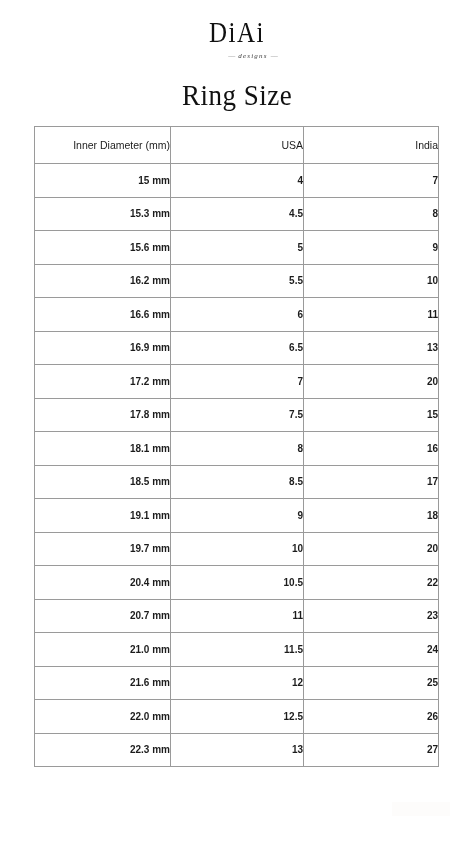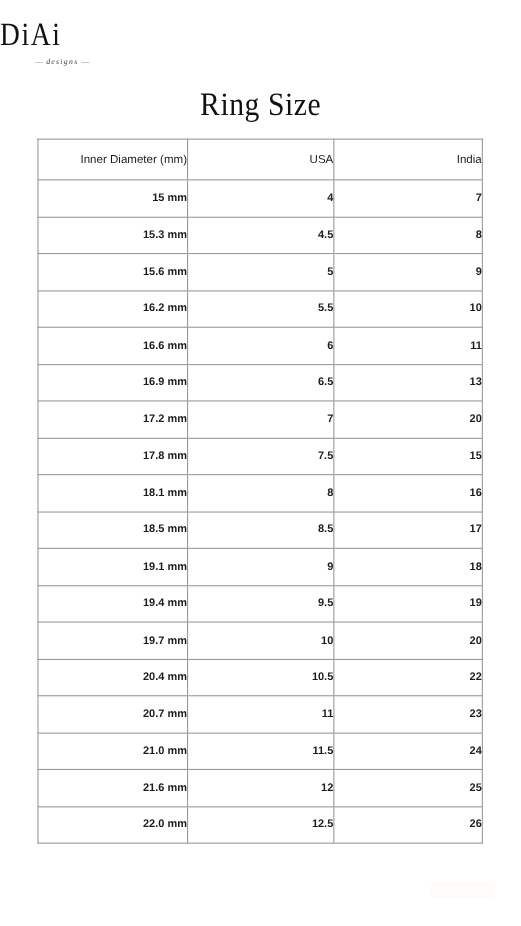--- a/index.html
+++ b/index.html
@@ -13,20 +13,21 @@
     font-family: "Liberation Sans", sans-serif;
     color: #1a1a1a;
     overflow: hidden;
     position: relative;
   }
 
   
   .brand {
     width: 100%;
     padding-top: 22px;
+    text-align: center;
     line-height: 1;
   }
   .brand-mark {
     font-family: "Liberation Serif", serif;
     font-size: 25px;
     letter-spacing: 1.5px;
     color: #111111;
     font-weight: 400;
     display: inline-block;
     transform: scaleY(1.18);
@@ -187,25 +188,20 @@
         <td>18.5 mm</td>
         <td>8.5</td>
         <td>17</td>
       </tr>
       <tr>
         <td>19.1 mm</td>
         <td>9</td>
         <td>18</td>
       </tr>
       <tr>
-        <td>19.4 mm</td>
-        <td>9.5</td>
-        <td>19</td>
-      </tr>
-      <tr>
         <td>19.7 mm</td>
         <td>10</td>
         <td>20</td>
       </tr>
       <tr>
         <td>20.4 mm</td>
         <td>10.5</td>
         <td>22</td>
       </tr>
       <tr>
@@ -221,17 +217,22 @@
       <tr>
         <td>21.6 mm</td>
         <td>12</td>
         <td>25</td>
       </tr>
       <tr>
         <td>22.0 mm</td>
         <td>12.5</td>
         <td>26</td>
       </tr>
+      <tr>
+        <td>22.3 mm</td>
+        <td>13</td>
+        <td>27</td>
+      </tr>
     </tbody>
   </table>
 </div>
 
 <div class="watermark"></div>
 
 </body></html>

